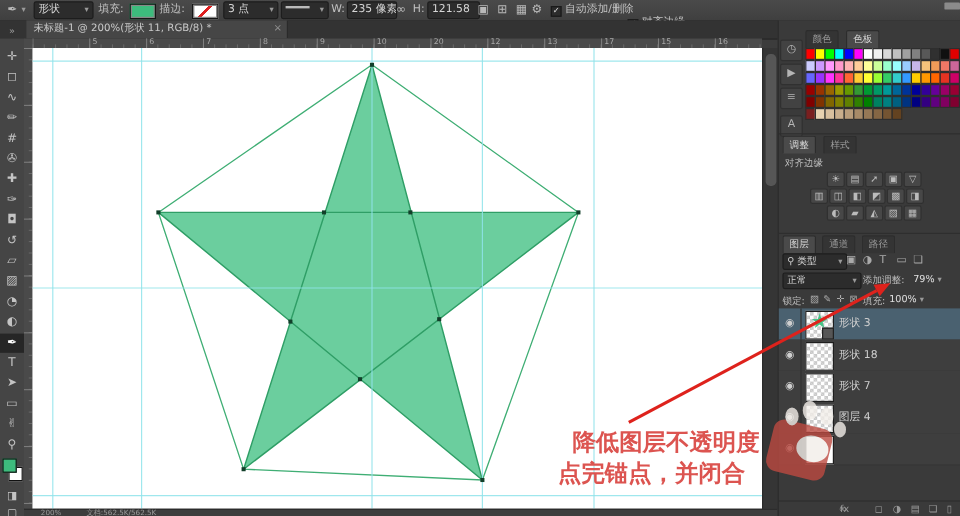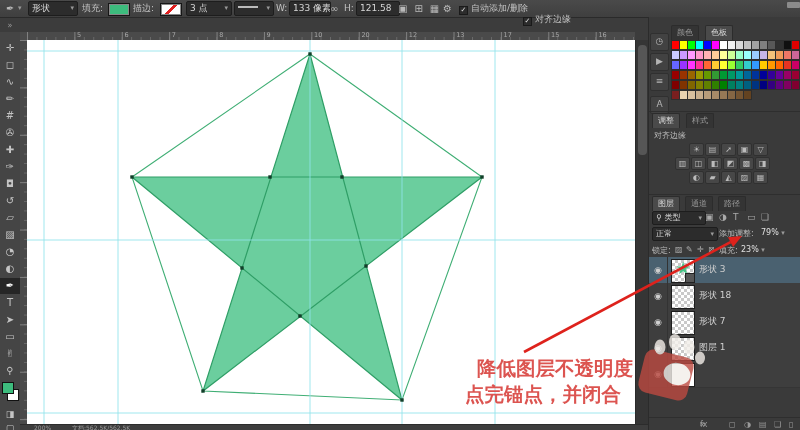--- a/index.html
+++ b/index.html
@@ -76,31 +76,37 @@
     <span class="ob ob-icon" style="left:6px;">✒</span>
     <span class="ob caret" style="left:18px;">▾</span>
     <span class="ob ob-box" style="left:28px;width:42px;"><span>形状</span> <span class="caret" style="float:right">▾</span></span>
     <span class="ob ob-label" style="left:82px;">填充:</span>
     <span class="swatch" style="left: 108px; background: rgb(61, 188, 125);" id="fillSwatch"></span>
     <span class="ob ob-label" style="left:133px;">描边:</span>
     <span class="swatch stroke-none" style="left:160px;"></span>
     <span class="ob ob-box" style="left:186px;width:38px;"><span>3 点</span> <span class="caret" style="float:right">▾</span></span>
     <span class="ob ob-box" style="left:234px;width:32px;"><span style="display:inline-block;width:20px;height:2px;background:#bbb;vertical-align:3px;"></span><span class="caret" style="float:right">▾</span></span>
     <span class="ob ob-label" style="left:276px;">W:</span>
-    <span class="ob ob-box" style="left:289px;width:34px;white-space:nowrap;">133 像素</span>
+    <span class="ob ob-box" style="left:289px;width:34px;white-space:nowrap;">235 像素</span>
     <span class="ob ob-icon" style="left:330px;">∞</span>
     <span class="ob ob-label" style="left:344px;">H:</span>
     <span class="ob ob-box" style="left:356px;width:36px;">121.58</span>
     <span class="ob" style="left:398px;" id="pathOps"><span class="ob-icon" style="margin-right: 7px;">▣</span><span class="ob-icon" style="margin-right: 7px;">⊞</span><span class="ob-icon" style="margin-right: 7px;">▦</span></span>
     <span class="ob ob-icon" style="left:443px;">⚙</span>
     <span class="ob" style="left:459px;"><span class="checkbox">✓</span> <span class="ob-label">自动添加/删除</span></span>
     <span class="ob" style="left:523px;margin-top:11px;"><span class="checkbox">✓</span> <span class="ob-label">对齐边缘</span></span>
     <span class="ws-frag"></span>
   </div>
 
+  <div class="tabbar">
+    <div class="doc-tab">
+      <span>未标题-1 @ 200%(形状 11, RGB/8) *</span>
+      <span class="doc-close">×</span>
+    </div>
+  </div>
 
   <div class="tools" id="toolsPanel">
       <div class="tool" style="top: -14px; font-size: 8px; color: rgb(153, 153, 153);">»</div>
       <div class="tool" style="top: 8px;">✛</div>
       <div class="tool" style="top: 25px;">◻</div>
       <div class="tool" style="top: 42px;">∿</div>
       <div class="tool" style="top: 59px;">✏</div>
       <div class="tool" style="top: 76px;">#</div>
       <div class="tool" style="top: 93px;">✇</div>
       <div class="tool" style="top: 110px;">✚</div>
@@ -313,21 +319,21 @@
     <div class="rp" style="left:70px;top:211px;color:#bdbdbd;">添加调整:</div>
     <div class="rp" style="left:112px;top:211px;color:#e0e0e0;"><span>79%</span> <span class="caret">▾</span></div>
     <div class="rp" style="left:3px;top:228px;color:#bdbdbd;">锁定:</div>
     <div id="lockIcons">
         <div class="mini-icon" style="left: 26px; top: 227px; font-size: 8px;">▨</div>
         <div class="mini-icon" style="left: 37px; top: 227px; font-size: 8px;">✎</div>
         <div class="mini-icon" style="left: 48px; top: 227px; font-size: 8px;">✛</div>
         <div class="mini-icon" style="left: 59px; top: 227px; font-size: 8px;">⊠</div>
       </div>
     <div class="rp" style="left:70px;top:228px;color:#bdbdbd;">填充:</div>
-    <div class="rp" style="left:92px;top:228px;color:#e0e0e0;"><span>23%</span> <span class="caret">▾</span></div>
+    <div class="rp" style="left:92px;top:228px;color:#e0e0e0;"><span>100%</span> <span class="caret">▾</span></div>
     <div id="layerRows">
         <div class="layer-row selected" style="top: 240px;">
           <div class="eyebox">
             <div class="eye">◉</div>
           </div>
           <div class="thumb star">
             <span class="star-glyph">★</span>
             <div class="badge"></div>
           </div>
           <div class="lname">形状 3</div>
@@ -344,21 +350,21 @@
             <div class="eye">◉</div>
           </div>
           <div class="thumb checker"></div>
           <div class="lname">形状 7</div>
         </div>
         <div class="layer-row" style="top: 318px;">
           <div class="eyebox">
             <div class="eye">◉</div>
           </div>
           <div class="thumb checker"></div>
-          <div class="lname">图层 1</div>
+          <div class="lname">图层 4</div>
         </div>
         <div class="layer-row" style="top: 344px;">
           <div class="eyebox">
             <div class="eye">◉</div>
           </div>
           <div class="thumb white"></div>
           <div class="lname"></div>
         </div>
       </div>
     <div class="sect-line" style="top:400px;"></div>

